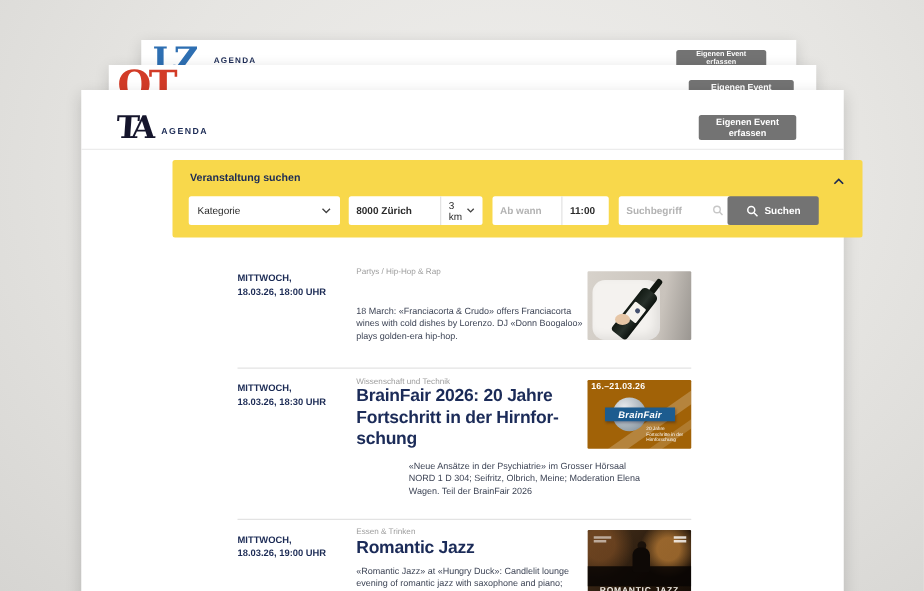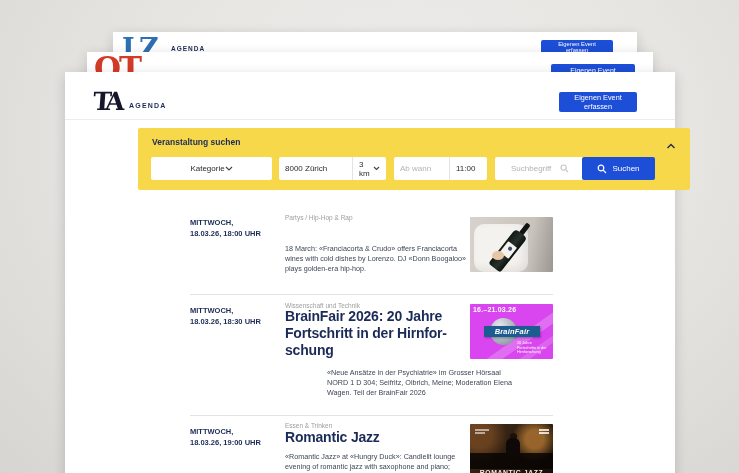--- a/index.html
+++ b/index.html
@@ -7,45 +7,45 @@
   .stage{position:relative;width:739px;height:473px;overflow:hidden;
     background:radial-gradient(ellipse at 55% 30%, #efeeec 0%, #e6e5e2 50%, #d6d5d2 100%);}
   .card{position:absolute;background:#fff;box-shadow:0 3px 12px rgba(0,0,0,.16);}
   
   .card-lz{left:113px;top:32px;width:524px;height:70px;z-index:1;}
   .card-ot{left:87px;top:52px;width:566px;height:70px;z-index:2;}
   .serif-logo{font-family:"DejaVu Serif","Liberation Serif",serif;font-weight:700;position:absolute;line-height:1;}
   .lz-logo{left:9px;top:3px;font-size:27px;color:#2e6fb2;letter-spacing:-2px;}
   .ot-logo{left:7px;top:1px;font-size:31px;color:#d23b27;letter-spacing:-2px;}
   .agenda-sm{position:absolute;left:58px;top:13px;font-size:6.5px;font-weight:700;letter-spacing:1px;color:#1c2b55;}
-  .btn-navy{position:absolute;background:#1d4ed8;color:#fff;font-weight:400;border:none;
+  .btn-navy{position:absolute;background:#737373;color:#fff;font-weight:700;border:none;
     display:flex;align-items:center;justify-content:center;border-radius:2px;cursor:pointer;
     font-family:"Liberation Sans",sans-serif;}
   .lz-btn{left:428px;top:8px;width:72px;height:14px;font-size:5.8px;}
   .ot-btn{left:464px;top:12px;width:84px;height:20px;font-size:7px;}
   
   .card-ta{left:65px;top:72px;width:610px;height:420px;z-index:3;}
   .ta-logo{left:28px;top:17px;font-size:25px;color:#15152c;letter-spacing:-5px;transform:skewX(-4deg);cursor:pointer;}
   .agenda-main{position:absolute;left:64px;top:30px;font-size:7px;font-weight:700;letter-spacing:1.2px;color:#1c2b55;}
   .ta-btn{left:494px;top:20px;width:78px;height:20px;font-size:7.3px;}
   .header-divider{position:absolute;left:0;top:47px;width:100%;height:1px;background:#ececec;}
   
   .panel{position:absolute;left:31px;top:56px;width:552px;height:62px;background:#f8d84b;border-radius:2px;margin-left:42px;}
   .panel-title{position:absolute;left:14px;top:9px;font-size:8.5px;font-weight:700;color:#1c2b55;}
   .collapse{position:absolute;right:12px;top:8px;width:12px;height:10px;cursor:pointer;}
   .field{position:absolute;top:29px;height:23px;background:#fff;border-radius:2px;display:flex;align-items:center;
     font-size:8px;color:#2b2b2b;box-sizing:border-box;}
-  .f-cat{left:13px;width:121px;padding:0 7px;justify-content:center;cursor:pointer;}
+  .f-cat{left:13px;width:121px;padding:0 7px;justify-content:space-between;cursor:pointer;}
   .f-loc{left:141px;width:107px;}
   .f-when{left:256px;width:93px;}
   .cell{height:100%;display:flex;align-items:center;padding:0 6px;box-sizing:border-box;}
   .cell-sep{width:1px;height:100%;background:#e3e3e3;}
-  .f-key{left:357px;width:90px;padding:0 16px;justify-content:space-between;}
+  .f-key{left:357px;width:90px;padding:0 6px;justify-content:space-between;}
   .f-input{border:none;outline:none;background:transparent;font-family:"Liberation Sans",sans-serif;
-    font-size:8px;color:#2b2b2b;width:100%;padding:0;}
+    font-size:8px;color:#2b2b2b;width:100%;padding:0;font-weight:bold;}
   .f-input::placeholder{color:#b3b3b3;}
   .f-submit{left:444px;top:29px;width:73px;height:23px;font-size:8px;gap:5px;}
   .chev{flex:0 0 auto;}
   
   .ev-date{position:absolute;left:125px;width:95px;font-size:7.5px;font-weight:700;color:#1c2b55;line-height:11px;}
   .ev-cat{position:absolute;left:220px;font-size:6.5px;color:#9d9d9d;}
   .ev-title{position:absolute;left:220px;width:186px;font-size:14px;line-height:17px;font-weight:700;
     color:#1b2b58;letter-spacing:-.2px;cursor:pointer;}
   .ev-desc{position:absolute;left:220px;width:186px;font-size:7.2px;line-height:10px;color:#3e4556;}
   .ev-img{position:absolute;left:405px;width:83px;height:55px;overflow:hidden;cursor:pointer;border-radius:1px;}
@@ -55,21 +55,21 @@
   .wine-shirt{position:absolute;left:4px;top:7px;width:54px;height:48px;background:#f4f2ef;border-radius:10px;
     box-shadow:inset -4px -3px 8px rgba(0,0,0,.08);}
   .wine-bottle{position:absolute;left:34px;top:1px;width:15px;height:56px;transform:rotate(38deg);}
   .wine-body{position:absolute;left:0;top:12px;width:15px;height:44px;border-radius:4px 4px 3px 3px;
     background:linear-gradient(90deg,#121a14,#27302a 55%,#0c120e);}
   .wine-neck{position:absolute;left:5px;top:0;width:5px;height:14px;background:#10150f;border-radius:2px;}
   .wine-label{position:absolute;left:2px;top:26px;width:11px;height:14px;background:#f5f3ee;border-radius:1px;}
   .wine-dot{position:absolute;left:3.5px;top:3px;width:4px;height:4px;border-radius:50%;background:#44506e;}
   .wine-hand{position:absolute;left:22px;top:34px;width:12px;height:9px;background:#e6c6a6;border-radius:50%;}
   
-  .img-brain{background:#d946ef;}
+  .img-brain{background:#a16207;}
   .brain-stripe{position:absolute;width:120px;height:9px;background:rgba(255,255,255,.22);transform:rotate(-35deg);}
   .bs1{left:-12px;top:34px;}
   .bs2{left:6px;top:44px;height:6px;background:rgba(255,255,255,.16);}
   .brain-dates{position:absolute;left:3px;top:2px;font-size:7px;font-weight:700;color:#fff;letter-spacing:.2px;}
   .brain-globe{position:absolute;left:20px;top:14px;width:27px;height:27px;border-radius:50%;
     background:radial-gradient(circle at 35% 30%,#e8ebee,#98a4ad 70%,#76828c);}
   .brain-band{position:absolute;left:14px;top:22px;width:56px;height:11px;background:#1d5c8f;
     display:flex;align-items:center;justify-content:center;box-shadow:1px 1px 2px rgba(0,0,40,.3);}
   .brain-band span{font-size:7.5px;font-weight:700;color:#fff;font-style:italic;letter-spacing:.2px;}
   .brain-sub{position:absolute;right:2px;bottom:4px;width:34px;font-size:3.8px;line-height:4.6px;color:#fff;text-align:left;}

